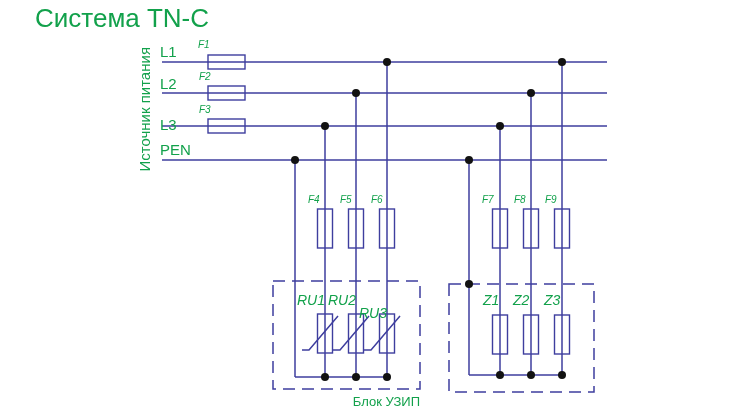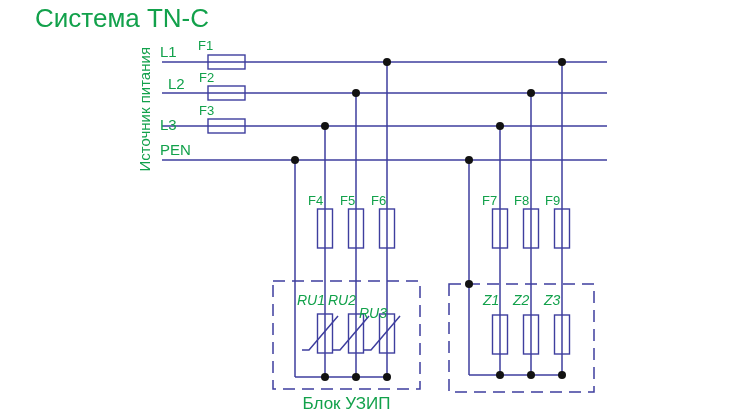--- a/index.html
+++ b/index.html
@@ -55,25 +55,25 @@
     padding-left: 35px;
   }
   .vlabel {
     left: 72px; top: 101px;
     width: 146px;
     text-align: center;
     font-size: 15px;
     transform: rotate(-90deg);
   }
   .cond-label { font-size: 15px; text-align: right; }
-  .fuse-label { font-size: 13px; }
+  .fuse-label { font-size: 10px; font-style: italic; }
   .comp-label { font-size: 14px; font-style: italic; }
   .block-label {
-    font-size: 17px;
-    text-align: center;
+    font-size: 13px;
+    text-align: right;
   }
 </style>
 </head>
 <body>
 
 <div class="stage">
 
   <svg class="circuit" width="745" height="419" viewBox="0 0 745 419">
 
     <g>
@@ -151,21 +151,21 @@
       <circle class="dot" cx="500" cy="375" r="4"></circle>
       <circle class="dot" cx="531" cy="375" r="4"></circle>
       <circle class="dot" cx="562" cy="375" r="4"></circle>
     </g>
   </svg>
 
   <div class="green-label title">Система TN-C</div>
   <div class="green-label vlabel">Источник питания</div>
 
   <div class="green-label cond-label" style="left:160px;top:44px">L1</div>
-  <div class="green-label cond-label" style="left:168px;top:76px">L2</div>
+  <div class="green-label cond-label" style="left:160px;top:76px">L2</div>
   <div class="green-label cond-label" style="left:160px;top:117px">L3</div>
   <div class="green-label cond-label" style="left:160px;top:142px">PEN</div>
 
   <div class="green-label fuse-label" style="left:198px;top:39px">F1</div>
   <div class="green-label fuse-label" style="left:199px;top:71px">F2</div>
   <div class="green-label fuse-label" style="left:199px;top:104px">F3</div>
 
   <div class="green-label fuse-label" style="left:308px;top:194px">F4</div>
   <div class="green-label fuse-label" style="left:340px;top:194px">F5</div>
   <div class="green-label fuse-label" style="left:371px;top:194px">F6</div>

